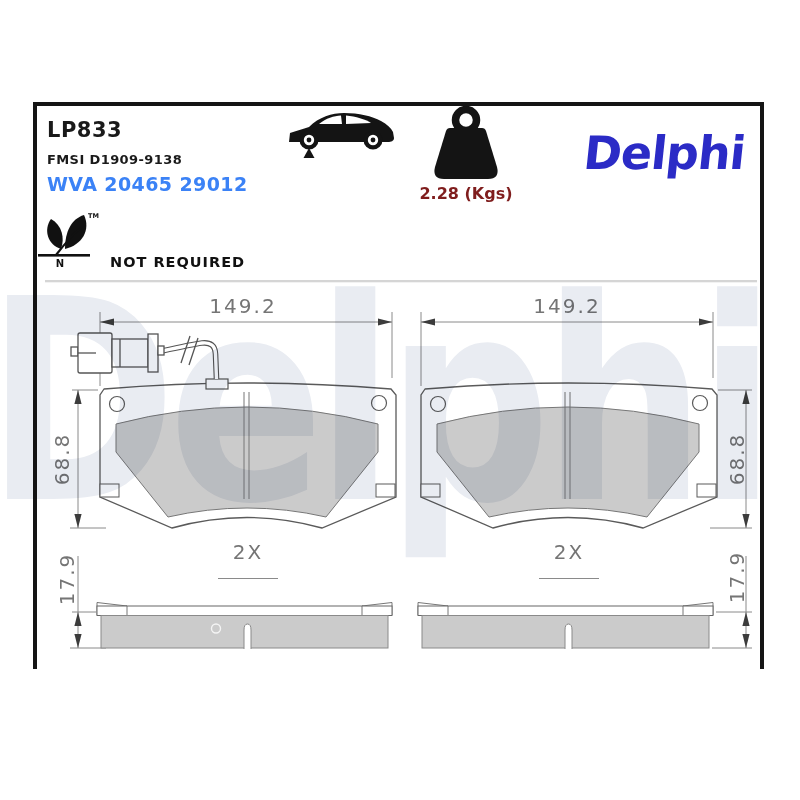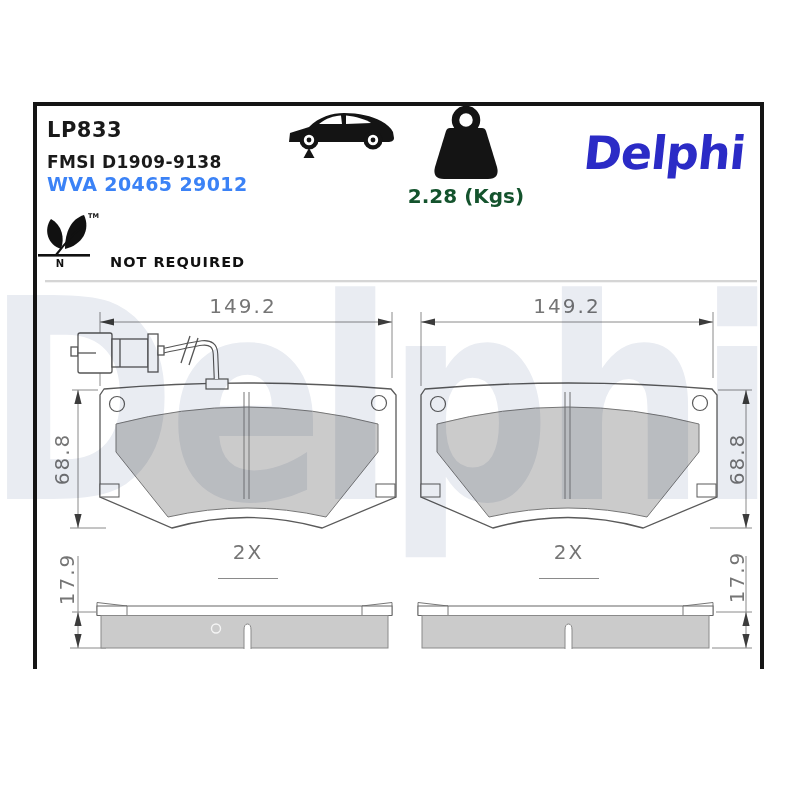--- a/index.html
+++ b/index.html
@@ -5,23 +5,23 @@
   html,body{margin:0;padding:0;background:#ffffff;}
   #page{position:relative;width:800px;height:669px;background:#fff;overflow:hidden;
         font-family:"DejaVu Sans",sans-serif;}
   .abs{position:absolute;}
 
   
   #frame{left:33px;top:102px;width:731px;height:598px;border:4px solid #151515;box-sizing:border-box;}
 
   
   .part-no{left:47px;top:118px;font-size:21px;font-weight:bold;color:#1a1a1a;letter-spacing:.5px;}
-  .ref-line1{left:47px;top:152px;font-size:17px;font-weight:bold;color:#1a1a1a;letter-spacing:.4px;}
+  .ref-line1{left:47px;top:152px;font-size:13px;font-weight:bold;color:#1a1a1a;letter-spacing:.4px;}
   .ref-line2{left:47px;top:173px;font-size:19px;font-weight:bold;color:#3b82f6;letter-spacing:.4px;}
-  .weight-label{left:406px;top:184px;width:120px;text-align:center;font-size:20px;font-weight:bold;color:#14532d;}
+  .weight-label{left:406px;top:184px;width:120px;text-align:center;font-size:16px;font-weight:bold;color:#7f1d1d;}
   .delphi-logo{left:584px;top:126px;font-size:46px;font-weight:800;color:#2B2BC6;
                transform:skewX(-6deg);letter-spacing:-1px;}
   .not-required{left:94px;top:254px;font-size:14.5px;font-weight:bold;color:#111;letter-spacing:1px;margin-left:16px;}
   .divider{left:45px;top:280px;width:712px;height:2px;background:#d5d5d5;border-bottom:1px solid #f2f2f2;}
 
   
   .dim{color:#757575;font-size:20px;letter-spacing:2px;}
   .dim-h{width:110px;text-align:center;}
   .dim-v{width:70px;height:22px;text-align:center;transform:rotate(-90deg);}
   .qty{color:#757575;font-size:20px;letter-spacing:2px;width:60px;text-align:center;

